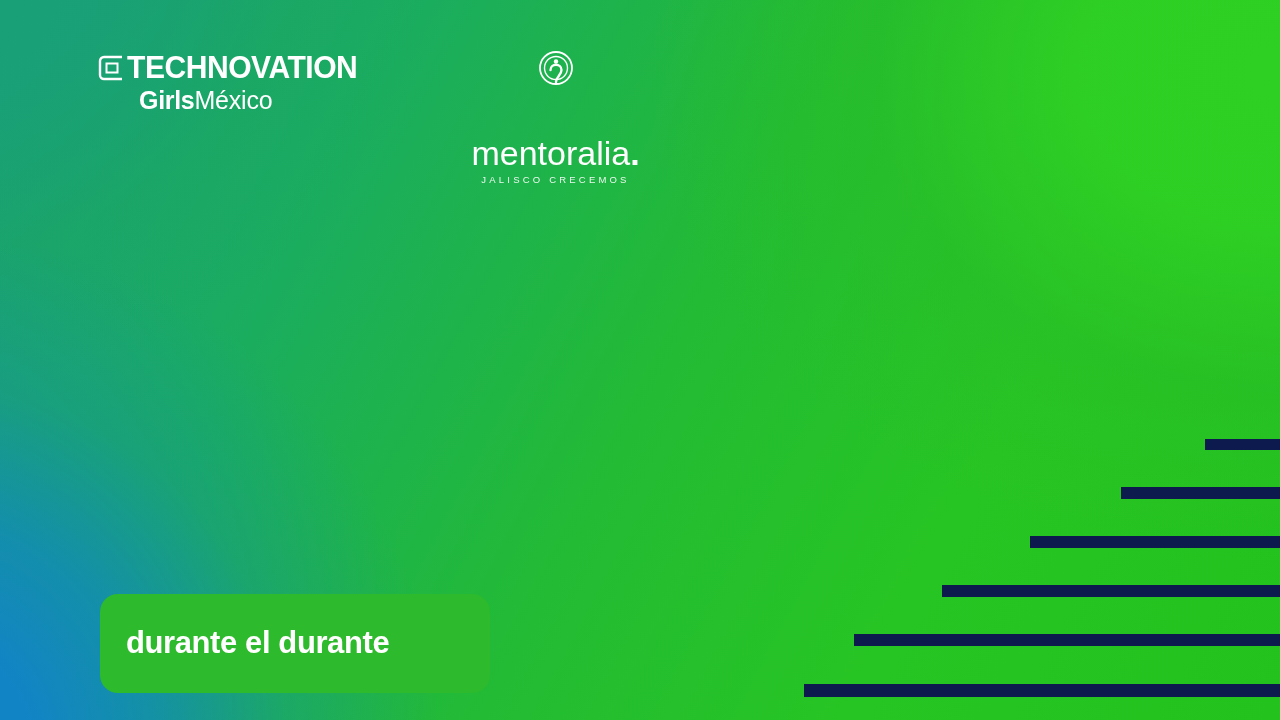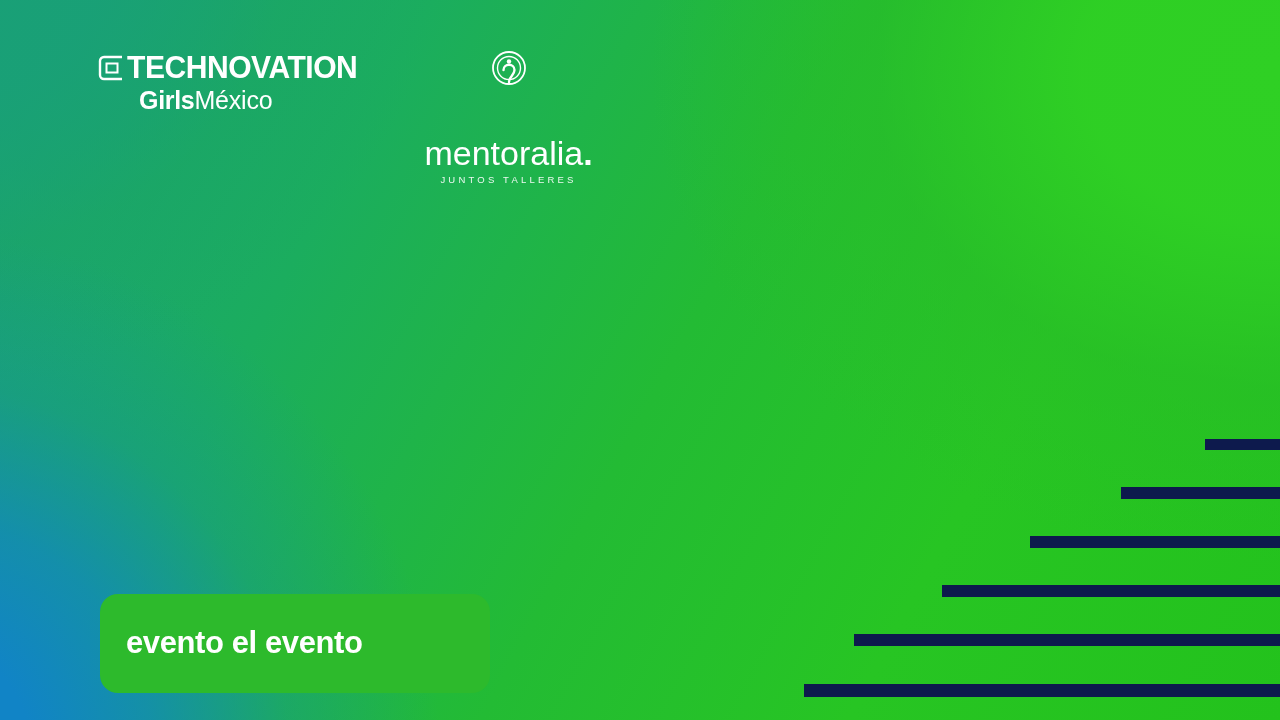--- a/index.html
+++ b/index.html
@@ -27,21 +27,21 @@
     background: #0d1a4d;
   }
 
   
   .logos {
     position: absolute;
     left: 98px;
     top: 52px;
     display: flex;
     align-items: flex-start;
-    gap: 60px;
+    gap: 107px;
   }
 
   .tn-logo {
     display: block;
   }
   .tn-top {
     display: flex;
     align-items: center;
     gap: 3px;
   }
@@ -190,23 +190,23 @@
     </div>
 
     <div class="mt-logo">
       <svg class="mt-mark" viewBox="0 0 44 44">
         <circle cx="22" cy="20" r="16" fill="none" stroke="#ffffff" stroke-width="1.8"></circle>
         <circle cx="22" cy="20" r="11.5" fill="none" stroke="#ffffff" stroke-width="1.4"></circle>
         <path d="M16.5 22 C16.5 15 27.5 15 27.5 22 C27.5 27 22 29 22 34" fill="none" stroke="#ffffff" stroke-width="2.4" stroke-linecap="round"></path>
         <circle cx="22" cy="13.5" r="2.2" fill="#ffffff"></circle>
       </svg>
       <div class="mt-word"><span>mentoralia</span><span class="dot">.</span></div>
-      <div class="mt-tag">JUNTOS TALLERES</div>
+      <div class="mt-tag">JALISCO CRECEMOS</div>
     </div>
 
   </div>
 
 
   <div class="badge">
-    <div class="badge-line">evento el evento</div>
+    <div class="badge-line">durante el durante</div>
   </div>
 
 </div>
 
 </body></html>

